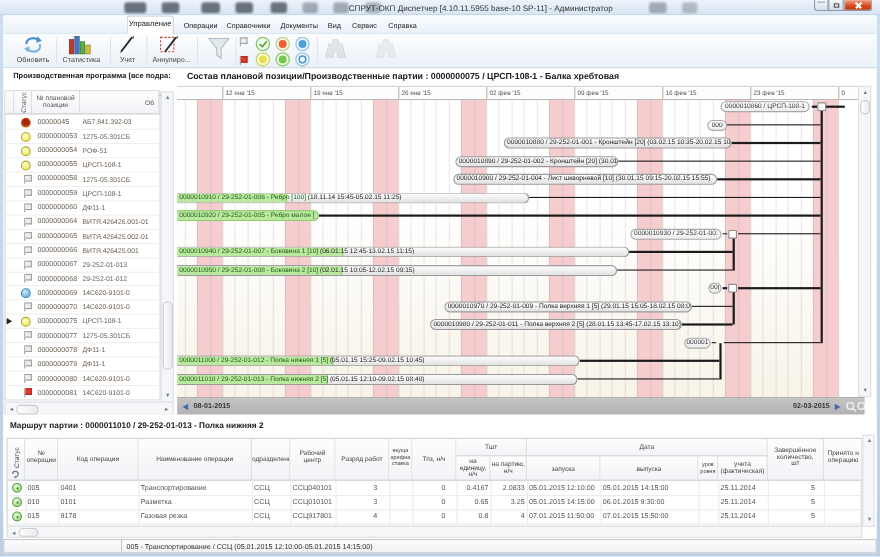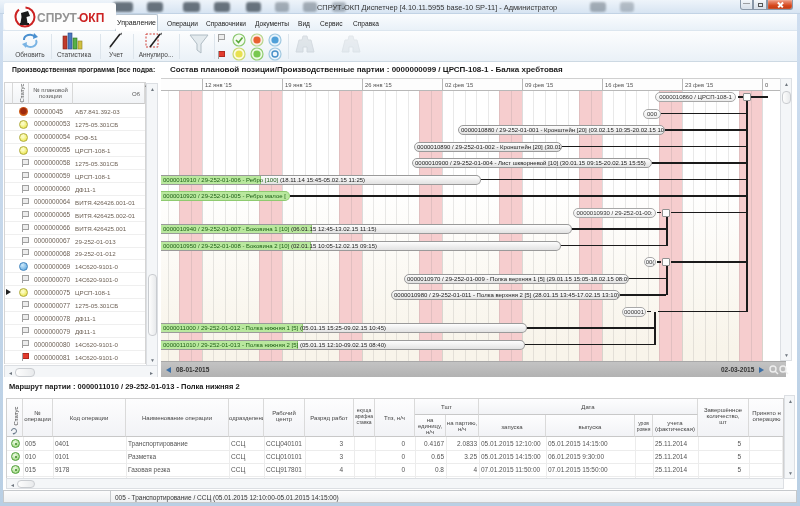--- a/index.html
+++ b/index.html
@@ -108,29 +108,20 @@
 <div id="client"></div>
 
 <div id="menubar">
   <div class="mitem" style="left:164px">Операции</div>
   <div class="mitem" style="left:203px">Справочники</div>
   <div class="mitem" style="left:252px">Документы</div>
   <div class="mitem" style="left:295px">Вид</div>
   <div class="mitem" style="left:317px">Сервис</div>
   <div class="mitem" style="left:350px">Справка</div>
   <div id="tab1">Управление</div>
-  <div id="logo">
-    <svg width="112" height="27" viewBox="0 0 112 27">
-      <circle cx="21" cy="14" r="9.5" fill="none" stroke="#cc2222" stroke-width="2" stroke-dasharray="38 7"></circle>
-      <path d="M17 10 L24 8 L26 13 L22.5 14 L23.5 20 L16.5 20 L17.5 14 Z" fill="#1a1a1a"></path>
-      <rect x="16" y="20" width="9" height="2" fill="#1a1a1a"></rect>
-      <text x="33" y="19" font-size="12" font-weight="bold" fill="#949494" font-family="Liberation Sans">СПРУТ-</text>
-      <text x="75" y="19" font-size="12" font-weight="bold" fill="#cc2222" font-family="Liberation Sans">ОКП</text>
-    </svg>
-  </div>
 </div>
 
 <div id="toolbar">
   <div class="tsep" style="left:48px"></div>
   <div class="tsep" style="left:97px"></div>
   <div class="tsep" style="left:130px"></div>
   <div class="tsep" style="left:176px"></div>
   <div class="tsep" style="left:211px"></div>
   <div class="tsep" style="left:285px"></div>
   <svg class="abs" style="left:18px;top:1px" width="18" height="17" viewBox="0 0 18 17">
@@ -184,21 +175,21 @@
   </svg>
   <svg class="abs" style="left:291px;top:3px" width="22" height="20" viewBox="0 0 22 20" opacity="0.35">
     <path d="M2 18 L5 6 L8 6 L9 2 L13 2 L14 6 L17 6 L20 18 L13 18 L13 13 L9 13 L9 18 Z" fill="#b8c2ca" stroke="#98a4ae"></path>
   </svg>
   <svg class="abs" style="left:337px;top:3px" width="22" height="20" viewBox="0 0 22 20" opacity="0.22">
     <path d="M2 18 L5 6 L8 6 L9 2 L13 2 L14 6 L17 6 L20 18 L13 18 L13 13 L9 13 L9 18 Z" fill="#b8c2ca" stroke="#98a4ae"></path>
   </svg>
 </div>
 
 <div class="phead" style="left:12px;top:66px;width:146px;white-space:nowrap;overflow:hidden;font-size:6.8px">Производственная программа  [все подра:</div>
-<div class="phead" style="left:170px;top:65px;white-space:nowrap;background:#fff;font-size:8px">Состав плановой позиции/Производственные партии : 0000000099 / ЦРСП-108-1 - Балка хребтовая</div>
+<div class="phead" style="left:170px;top:65px;white-space:nowrap;background:#fff;font-size:8px">Состав плановой позиции/Производственные партии : 0000000075 / ЦРСП-108-1 - Балка хребтовая</div>
 
 <div id="lpanel">
   <div id="ltable">
       <div class="lhead" style="left:0;width:8px;height:21px"></div>
       <div class="lhead" style="left:8px;width:16px"><span style="display:inline-block;transform:rotate(-90deg);margin-top:7px">Статус</span></div>
       <div class="lhead" style="left:24px;width:44px;padding-top:4px">№ плановой<br>позиции</div>
       <div class="lhead" style="left:68px;width:72px;padding-top:8px;text-align:right;padding-right:4px">Об</div>
       <div style="position:absolute;left:139px;top:0px;font-size:4px;color:#888">▲</div>
       <div class="lrow" style="top:22px">
         <div class="circ cr"></div>

